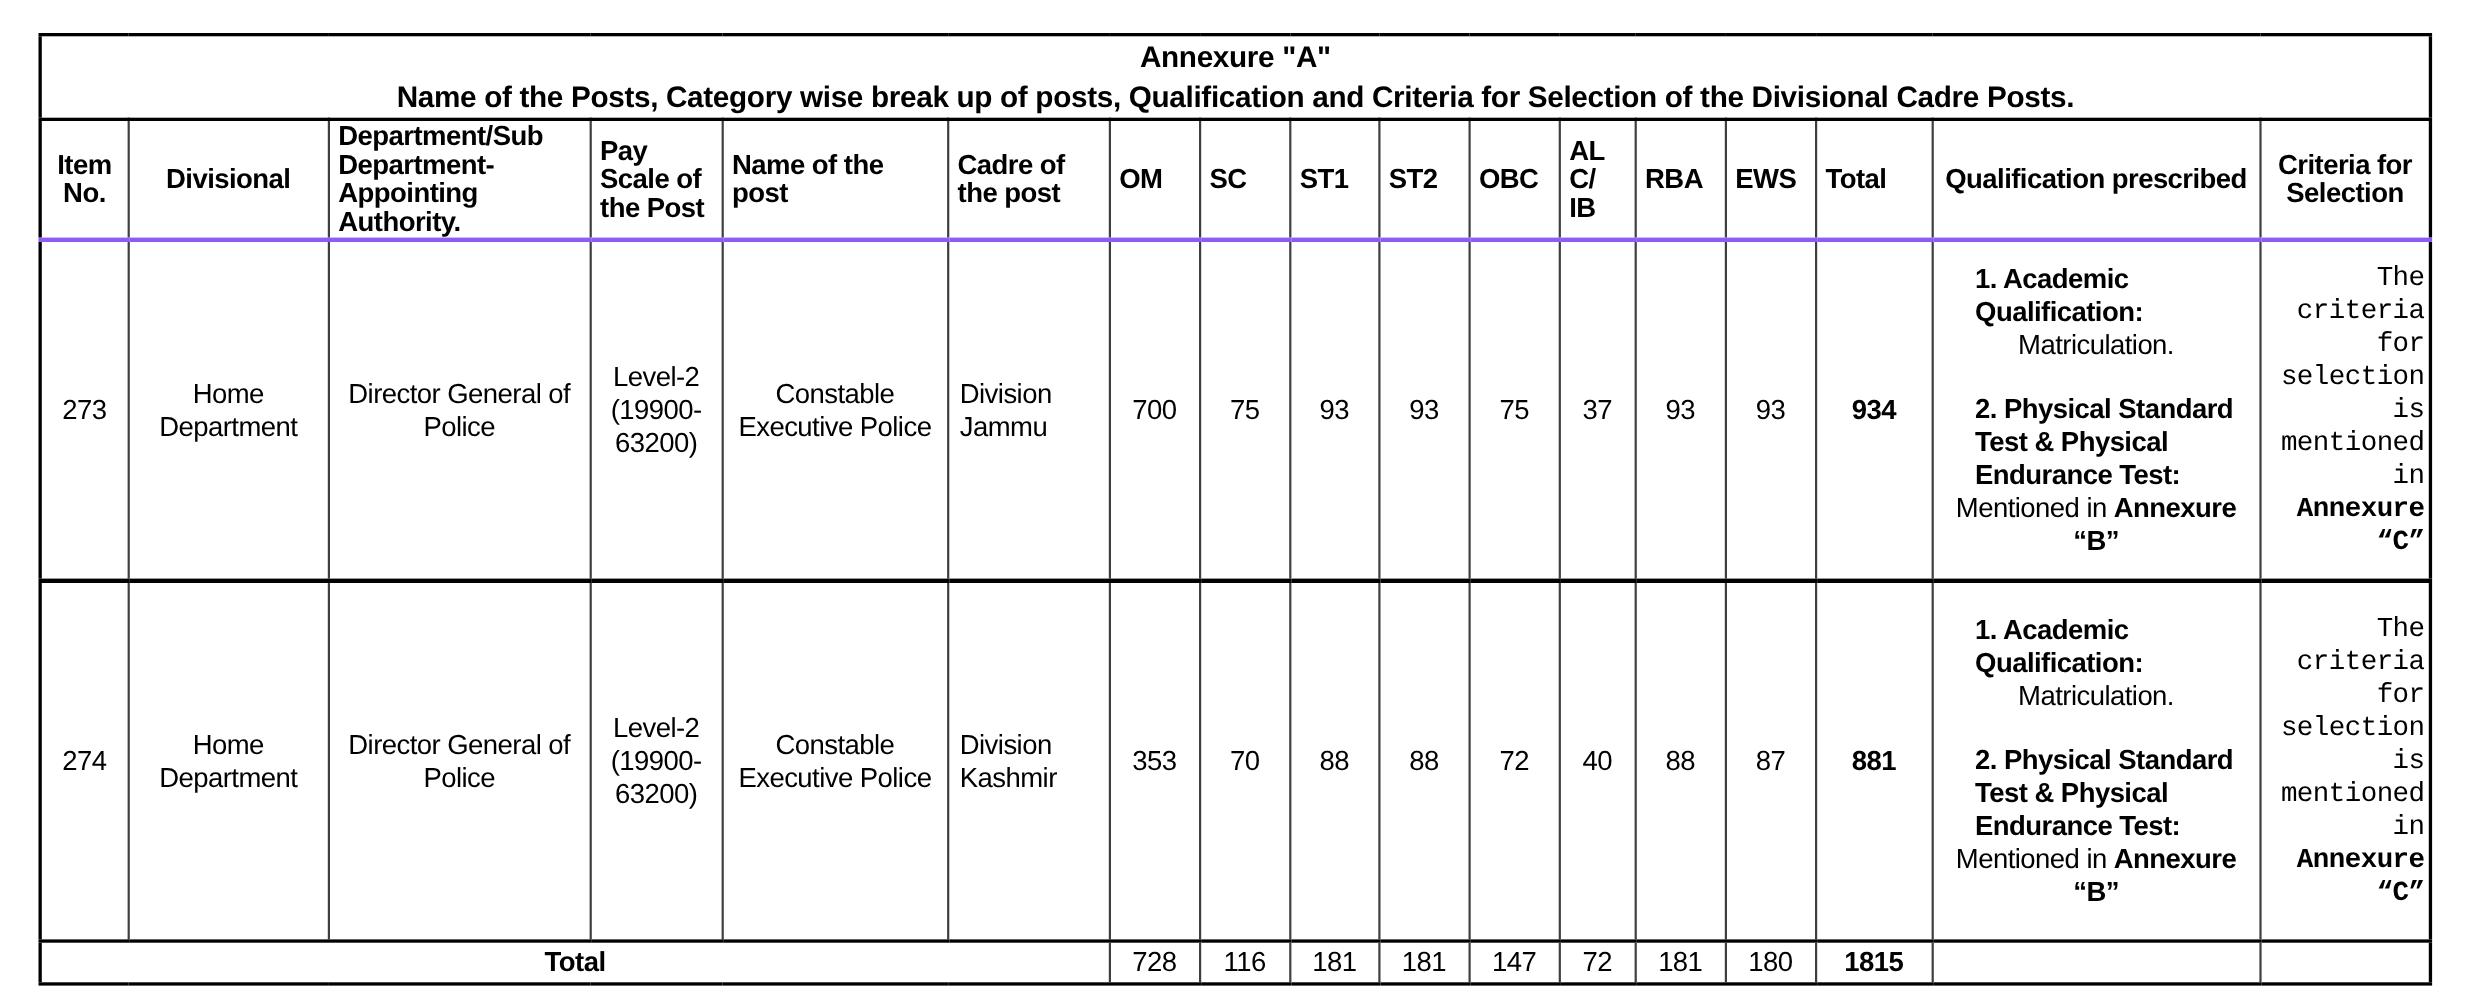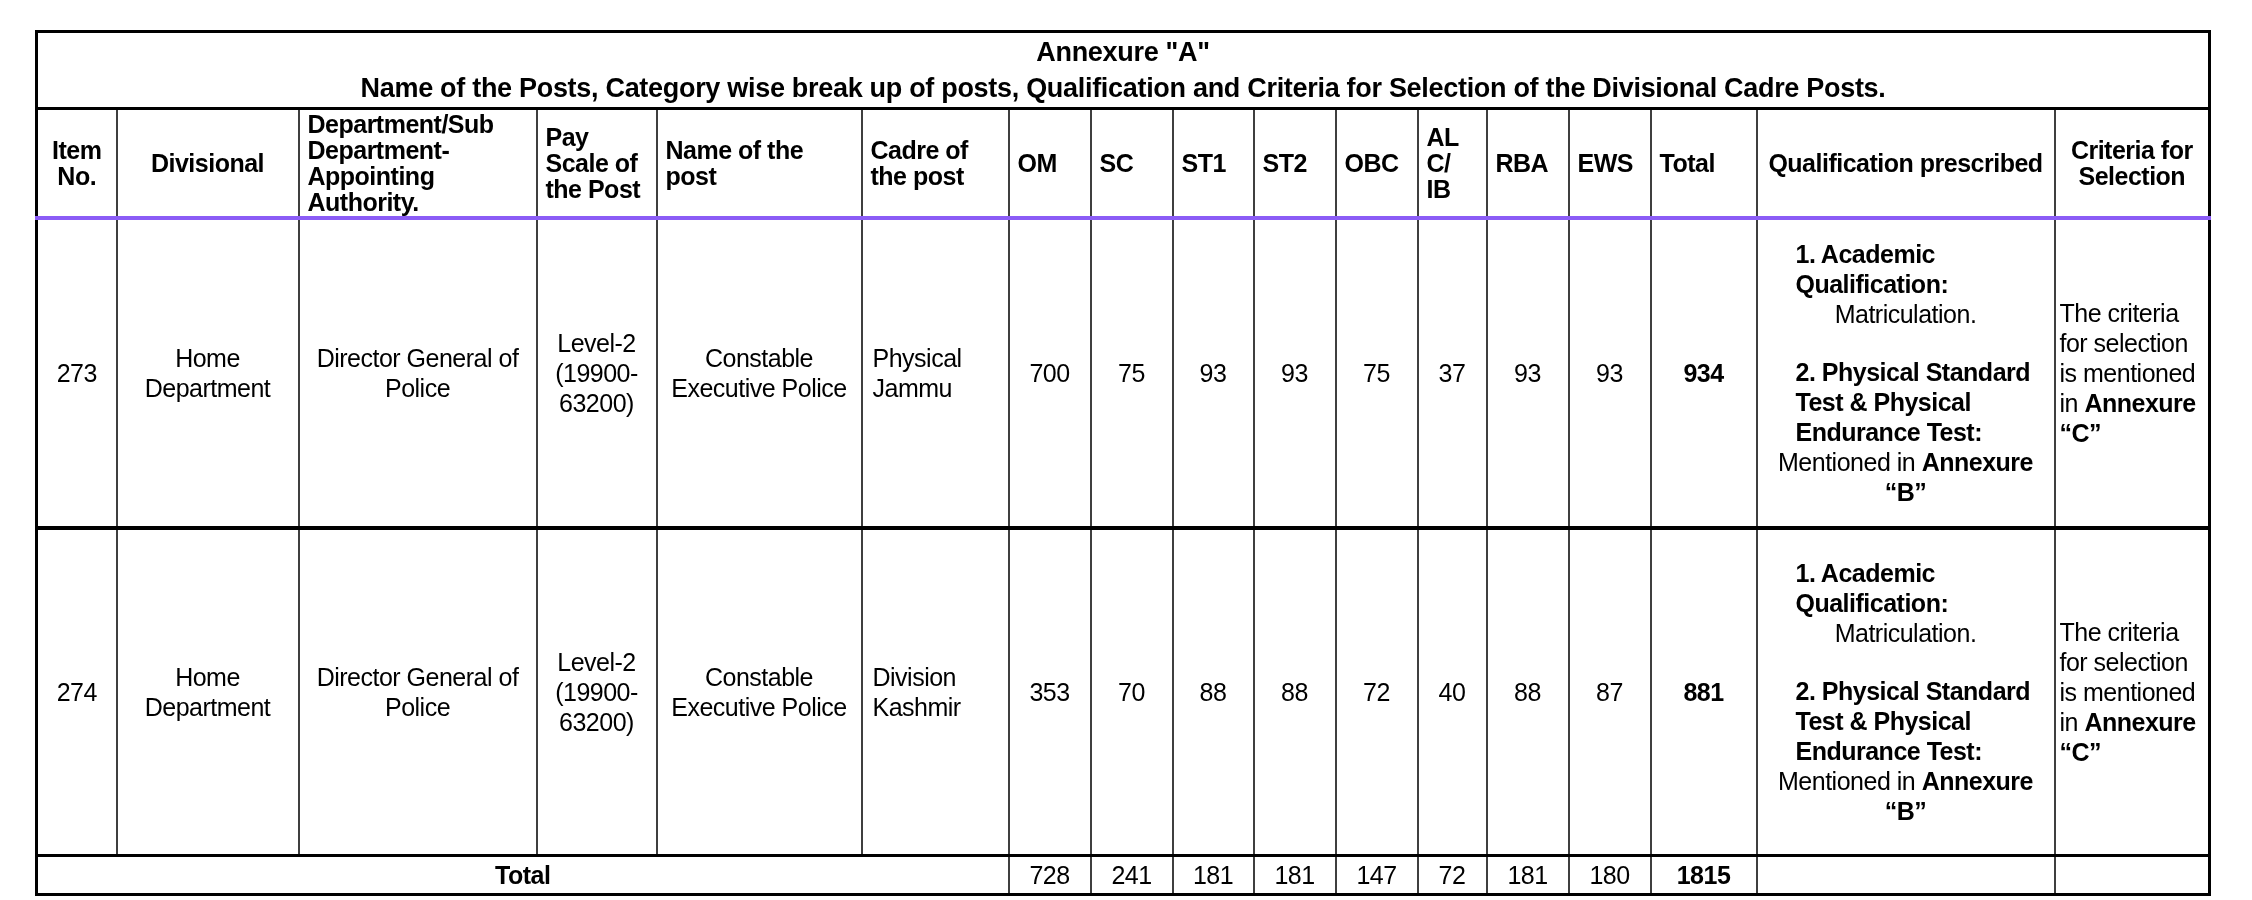--- a/index.html
+++ b/index.html
@@ -36,21 +36,21 @@
   tr.total-row td.n{font-weight:normal;}
   .c{text-align:center;margin-left:40px;}
   .l{text-align:left;padding-left:10px;}
   .b{font-weight:bold;}
   .pre{white-space:pre-line;}
   .nowrap{white-space:nowrap;}
   td.qcell{padding:6px 10px;vertical-align:middle;}
   .q-title{font-weight:bold;text-align:left;margin-left:28px;}
   .q-center{text-align:center;}
   .q-gap{height:28px;}
-  td.crcell{text-align:left;padding:0 4px;}
+  td.crcell{text-align:right;padding:0 4px;font-family:Liberation Mono, monospace;}
   tr.r1 td{height:294px;}
   tr.r2 td{height:312px;}
 </style>
 </head>
 <body>
 
 <div class="sheet">
   <table class="annexure">
     <colgroup>
       <col style="width:80px">
@@ -103,21 +103,21 @@
     </tr>
 
     <tr class="data-row r1">
       <td class="c">273</td>
       <td class="c">Home Department</td>
       <td class="c">Director General of Police</td>
       <td class="c pre">Level-2
 (19900-
 63200)</td>
       <td class="c">Constable Executive Police</td>
-      <td class="l">Physical Jammu</td>
+      <td class="l">Division Jammu</td>
       <td class="c">700</td>
       <td class="c">75</td>
       <td class="c">93</td>
       <td class="c">93</td>
       <td class="c">75</td>
       <td class="c">37</td>
       <td class="c">93</td>
       <td class="c">93</td>
       <td class="c b">934</td>
       <td class="qcell">
@@ -168,21 +168,21 @@
 for selection
 is mentioned
 in </span><b>Annexure
 “C”</b></div>
       </td>
     </tr>
 
     <tr class="total-row">
       <td class="c" colspan="6">Total</td>
       <td class="c n">728</td>
-      <td class="c n">241</td>
+      <td class="c n">116</td>
       <td class="c n">181</td>
       <td class="c n">181</td>
       <td class="c n">147</td>
       <td class="c n">72</td>
       <td class="c n">181</td>
       <td class="c n">180</td>
       <td class="c b">1815</td>
       <td></td>
       <td></td>
     </tr>

